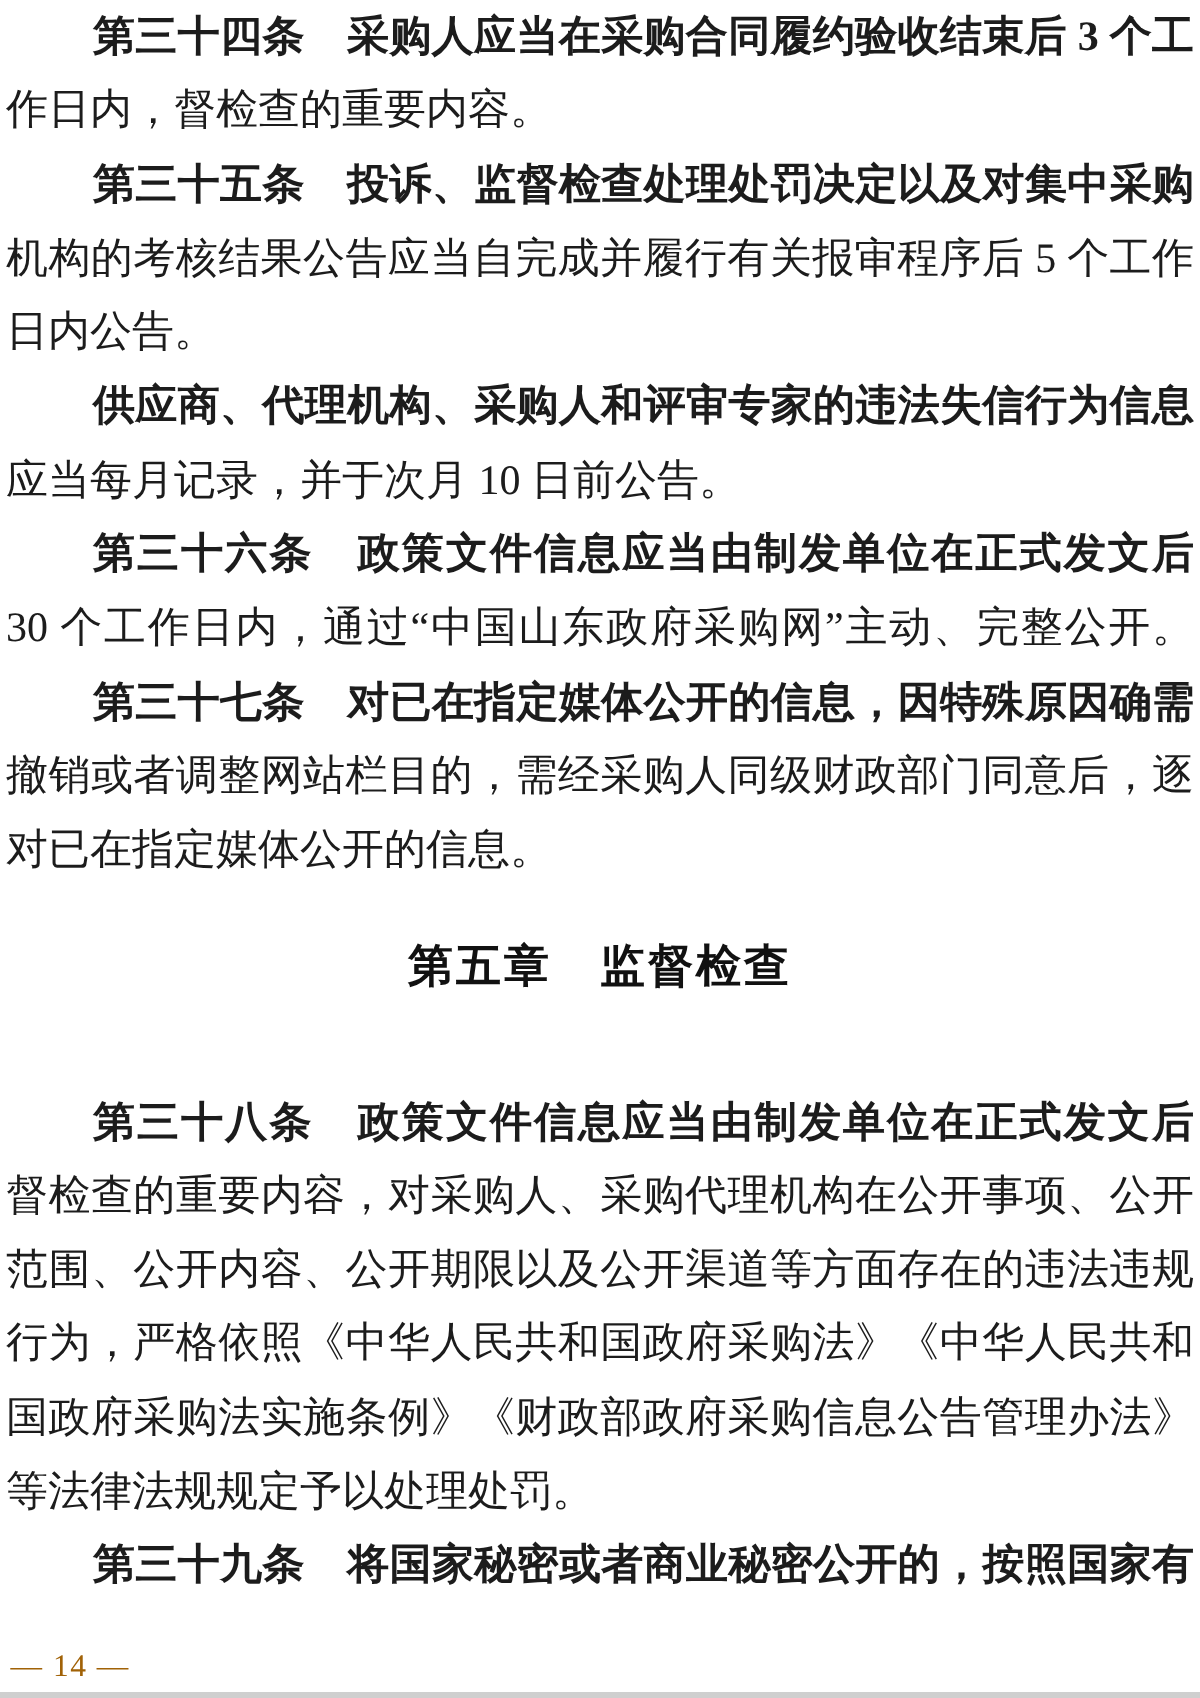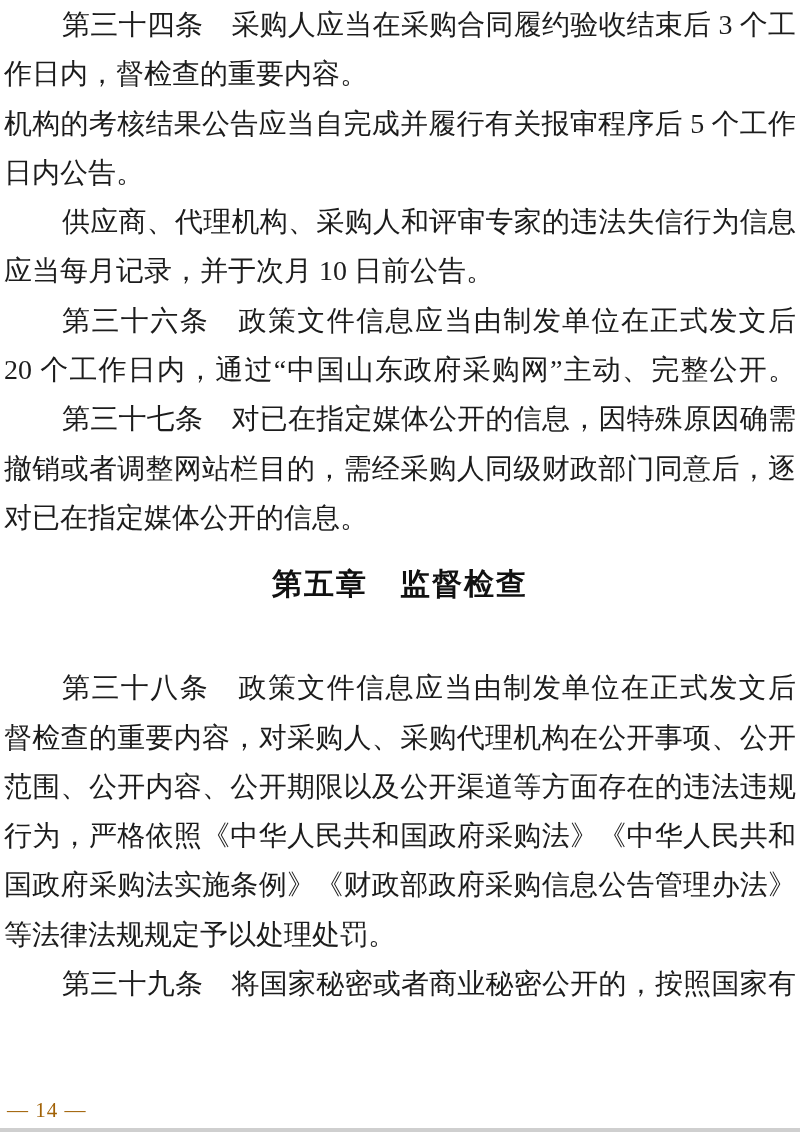--- a/index.html
+++ b/index.html
@@ -29,23 +29,24 @@
     white-space: normal;
     overflow: hidden;
   }
   .line.fill {
     text-align: justify;
     text-align-last: justify;
     text-justify: inter-character;
   }
   .line.indent {
     text-indent: 58px;
+    font-weight: bold;
   }
   .line.chapter-heading {
-    margin-top: 17px;
+    margin-top: 28px;
     margin-bottom: 54px;
     height: 50px;
     line-height: 50px;
     text-align: right;
     text-align-last: center;
     font-family: "Liberation Sans", sans-serif;
     font-weight: 700;
     font-size: 30px;
     letter-spacing: 2px;
     color: #111111;
@@ -68,26 +69,27 @@
     background: #cfcfcf;
   }
 </style>
 </head>
 <body>
 
 <div class="page">
   <div class="document-body">
       <div class="line body indent fill">第三十四条　采购人应当在采购合同履约验收结束后 3 个工</div>
       <div class="line body">作日内，督检查的重要内容。</div>
+      <div class="line body indent fill">第三十五条　投诉、监督检查处理处罚决定以及对集中采购</div>
       <div class="line body fill">机构的考核结果公告应当自完成并履行有关报审程序后 5 个工作</div>
       <div class="line body">日内公告。</div>
       <div class="line body indent fill">供应商、代理机构、采购人和评审专家的违法失信行为信息</div>
       <div class="line body">应当每月记录，并于次月 10 日前公告。</div>
       <div class="line body indent fill">第三十六条　政策文件信息应当由制发单位在正式发文后</div>
-      <div class="line body fill">20 个工作日内，通过“中国山东政府采购网”主动、完整公开。</div>
+      <div class="line body fill">30 个工作日内，通过“中国山东政府采购网”主动、完整公开。</div>
       <div class="line body indent fill">第三十七条　对已在指定媒体公开的信息，因特殊原因确需</div>
       <div class="line body fill">撤销或者调整网站栏目的，需经采购人同级财政部门同意后，逐</div>
       <div class="line body">对已在指定媒体公开的信息。</div>
       <div class="line chapter-heading">第五章　监督检查</div>
       <div class="line body indent fill">第三十八条　政策文件信息应当由制发单位在正式发文后</div>
       <div class="line body fill">督检查的重要内容，对采购人、采购代理机构在公开事项、公开</div>
       <div class="line body fill">范围、公开内容、公开期限以及公开渠道等方面存在的违法违规</div>
       <div class="line body fill">行为，严格依照《中华人民共和国政府采购法》《中华人民共和</div>
       <div class="line body fill">国政府采购法实施条例》《财政部政府采购信息公告管理办法》</div>
       <div class="line body">等法律法规规定予以处理处罚。</div>

